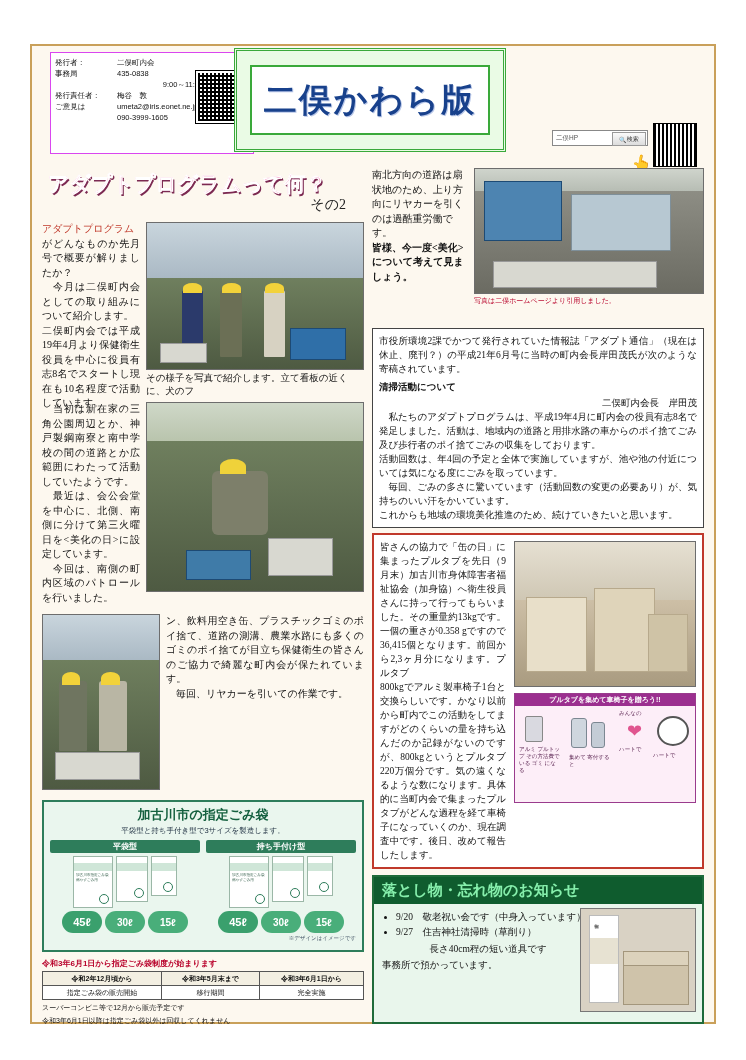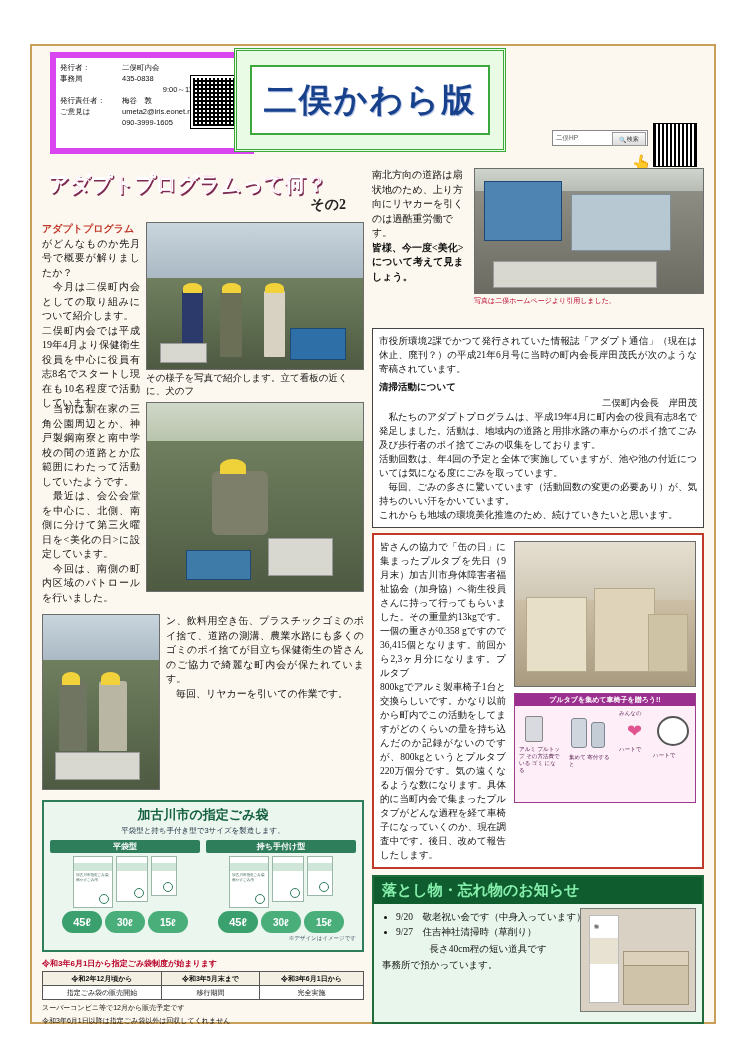--- a/index.html
+++ b/index.html
@@ -19,21 +19,21 @@
   }
   .frame {
     position:absolute; left:30px; top:44px; width:686px; height:980px;
     border:2px solid #c9a05a;
     background:#fdf8ef;
   }
   
   .masthead { position:absolute; left:32px; top:46px; width:682px; height:116px; }
   .pub-box {
     position:absolute; left:18px; top:6px; width:204px; height:102px;
-    border:6px solid #d946ef; background:#fff;
+    border:1px solid #d946ef; background:#fff;
     padding:4px 4px 0 4px;
   }
   .pub-row { display:flex; font-size:7.5px; line-height:11px; color:#111; }
   .pub-row .k { width:62px; text-align:left; }
   .pub-row .v { flex:1; text-align:left; }
   .pub-row.center .v { text-align:center; }
   .qr {
     position:absolute; right:5px; top:18px; width:52px; height:52px;
     background:
       repeating-linear-gradient(90deg,#000 0 2px,#fff 2px 4px),
@@ -104,29 +104,29 @@
     font-weight:bold; font-size:21px;
     color:#f06ea9;
     -webkit-text-stroke:0.6px #fff;
     text-shadow:1.5px 1.5px 0 #7c2a52, -0.5px -0.5px 0 #fff;
     letter-spacing:0px;
     position:absolute; left:6px; top:2px;
   }
   .banner .b2 {
     position:absolute; right:18px; top:28px;
     font-family:"Liberation Serif", serif;
-    font-size:14px; font-weight:bold; color:#222;
+    font-size:14px; font-weight:normal; color:#222;
   }
   .body-text {
     font-family:"Liberation Serif", serif;
     font-size:10px; line-height:14.5px; text-align:justify;
   }
   .lead {
     font-family:"Liberation Serif", serif;
-    font-size:10px; line-height:14.5px; color:#c0392b; font-weight:bold;
+    font-size:10px; line-height:14.5px; color:#c0392b; font-weight:normal;
   }
   .photo {
     background:#8a9a8a; border:1px solid #6d6d6d; position:relative; overflow:hidden;
   }
   .photo .ph-sky { position:absolute; left:0; top:0; right:0; height:38%;
     background:linear-gradient(#c9d5dd,#aab9c4); }
   .photo .ph-ground { position:absolute; left:0; bottom:0; right:0; height:62%;
     background:linear-gradient(#6f7f5e,#4e5a42); }
   .photo .fig { position:absolute; bottom:8%; width:10%; height:46%;
     background:#2b3a6b; border-radius:3px 3px 1px 1px; }

